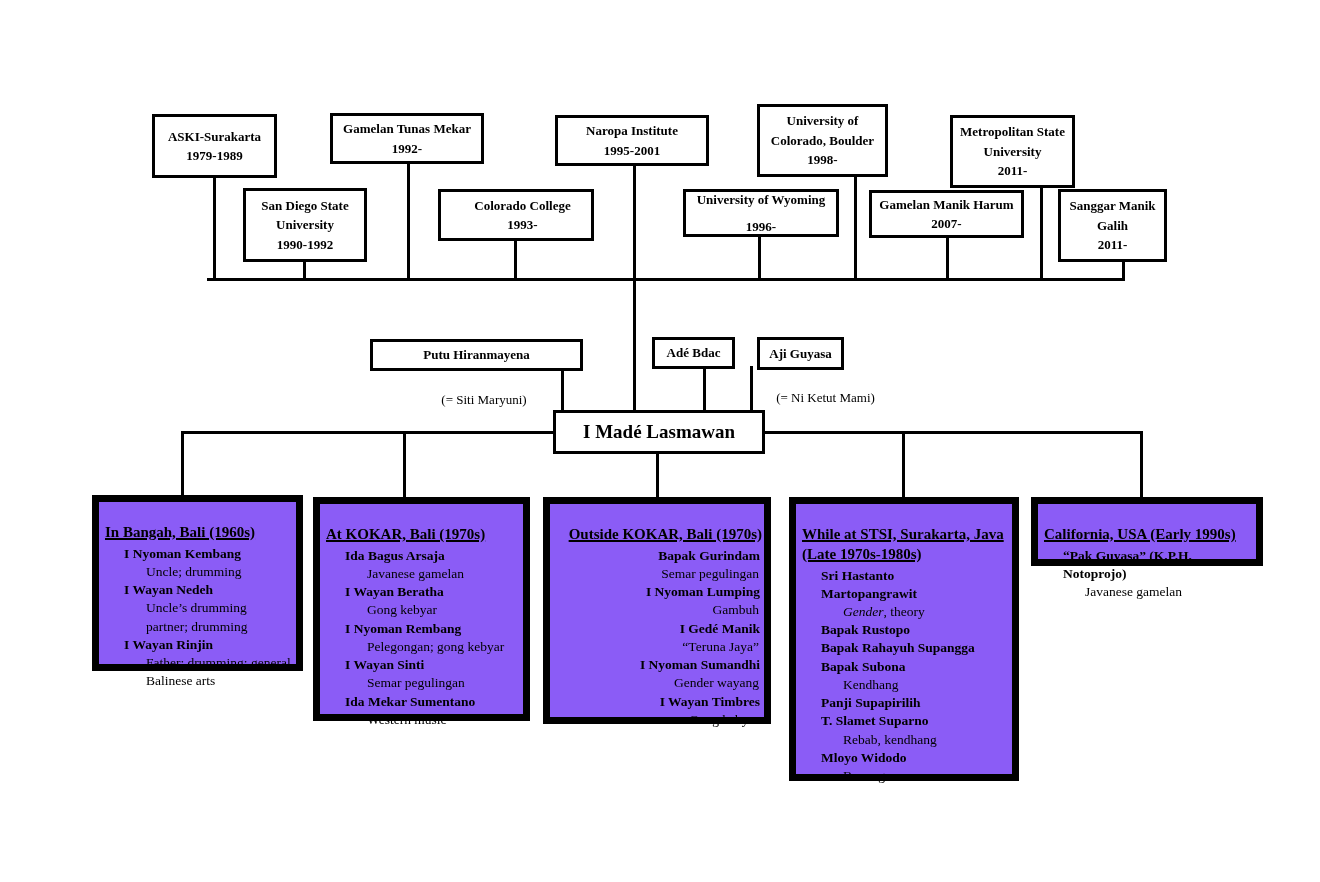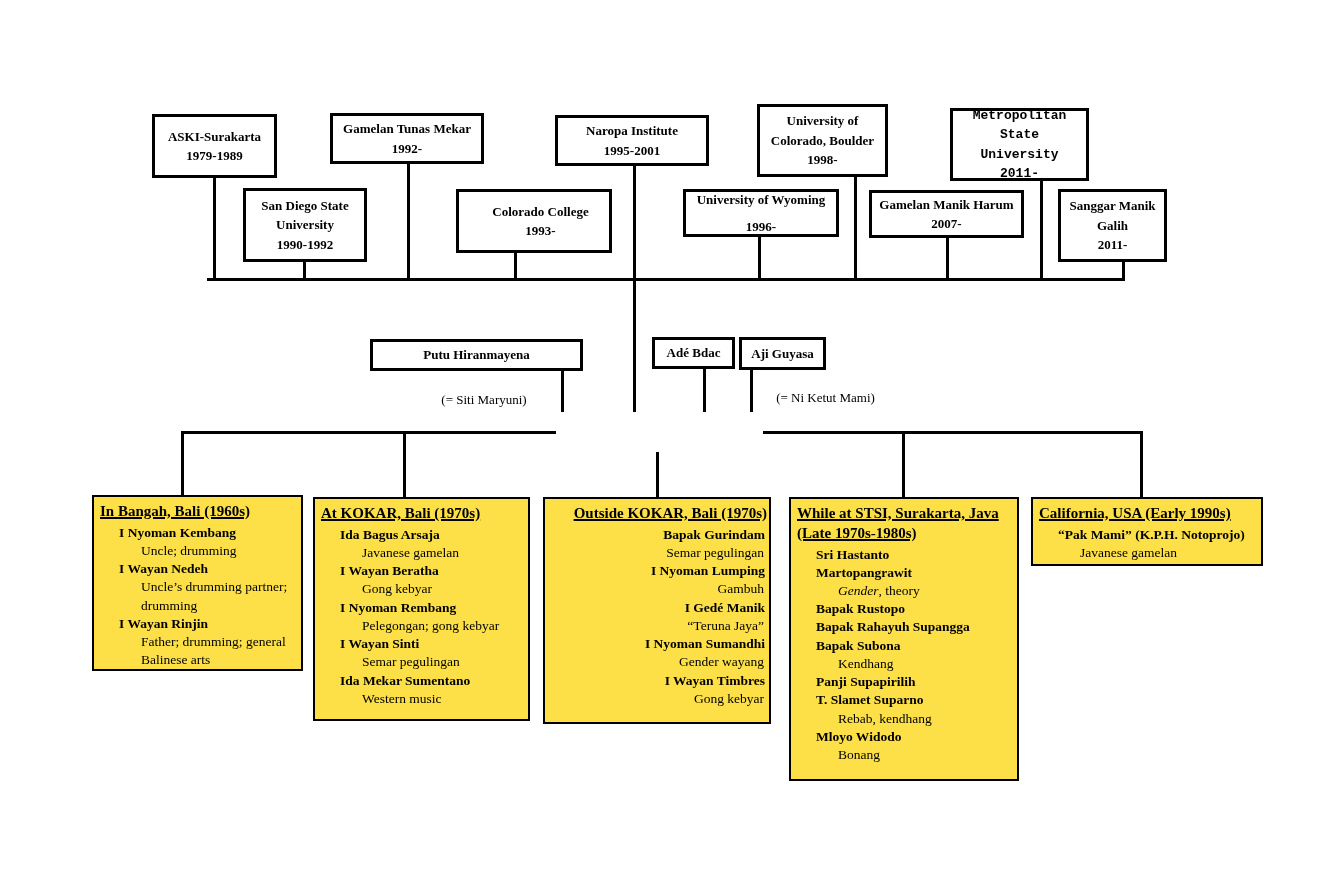--- a/index.html
+++ b/index.html
@@ -56,23 +56,23 @@
   }
   .note {
     position: absolute;
     font-size: 13px;
     text-align: center;
     z-index: 2;
   }
   .group {
     position: absolute;
     box-sizing: border-box;
-    border: 2px solid #000000;
-    background: #fde047;
-    padding-top: 4px;
+    border: 7px solid #000000;
+    background: #8b5cf6;
+    padding-top: 20px;
     z-index: 2;
   }
   .group .hdr {
     font-weight: bold;
     font-size: 15px;
     text-decoration: underline;
     text-decoration-thickness: 1.5px;
     margin: 1px 2px 2px 6px;
     line-height: 1.32;
   }
@@ -134,31 +134,31 @@
       </div>
       <div class="inst" style="left: 555px; top: 115px; width: 154px; height: 51px;">
         <div>Naropa Institute</div>
         <div>1995-2001</div>
       </div>
       <div class="inst" style="left: 757px; top: 104px; width: 131px; height: 73px;">
         <div>University of</div>
         <div>Colorado, Boulder</div>
         <div>1998-</div>
       </div>
-      <div class="inst" style="left: 950px; top: 108px; width: 139px; height: 73px; font-family: Liberation Mono, monospace;">
+      <div class="inst" style="left: 950px; top: 115px; width: 125px; height: 73px;">
         <div>Metropolitan State</div>
         <div>University</div>
         <div>2011-</div>
       </div>
       <div class="inst" style="left: 243px; top: 188px; width: 124px; height: 74px;">
         <div>San Diego State</div>
         <div>University</div>
         <div>1990-1992</div>
       </div>
-      <div class="inst" style="left: 456px; top: 189px; width: 156px; height: 64px; padding-left: 13px;">
+      <div class="inst" style="left: 438px; top: 189px; width: 156px; height: 52px; padding-left: 13px;">
         <div>Colorado College</div>
         <div>1993-</div>
       </div>
       <div class="inst" style="left: 683px; top: 189px; width: 156px; height: 48px; gap: 8px;">
         <div>University of Wyoming</div>
         <div>1996-</div>
       </div>
       <div class="inst" style="left: 869px; top: 190px; width: 155px; height: 48px;">
         <div>Gamelan Manik Harum</div>
         <div>2007-</div>
@@ -169,27 +169,30 @@
         <div>2011-</div>
       </div>
     </div>
 
   <div class="pbox" style="left:370px;top:339px;width:213px;height:32px;">
     <span>Putu Hiranmayena</span>
   </div>
   <div class="pbox" style="left:652px;top:337px;width:83px;height:32px;">
     <span>Adé Bdac</span>
   </div>
-  <div class="pbox" style="left:739px;top:337px;width:87px;height:33px;">
+  <div class="pbox" style="left:757px;top:337px;width:87px;height:33px;">
     <span>Aji Guyasa</span>
   </div>
 
   <div class="note" style="left:399px;top:392px;width:170px;">(= Siti Maryuni)</div>
   <div class="note" style="left:758px;top:390px;width:135px;">(= Ni Ketut Mami)</div>
 
+  <div class="center-box" style="left:553px;top:410px;width:212px;height:44px;">
+    <span>I Madé Lasmawan</span>
+  </div>
 
   <div id="groups">
       <div class="group" style="left: 92px; top: 495px; width: 211px; height: 176px;">
         <div class="hdr">In Bangah, Bali (1960s)</div>
         <div class="nm">I Nyoman Kembang</div>
         <div class="ds"><span>Uncle; drumming</span></div>
         <div class="nm">I Wayan Nedeh</div>
         <div class="ds"><span>Uncle’s drumming partner; drumming</span></div>
         <div class="nm">I Wayan Rinjin</div>
         <div class="ds"><span>Father; drumming; general Balinese arts</span></div>
@@ -230,18 +233,18 @@
         <div class="nm">Bapak Subona</div>
         <div class="ds"><span>Kendhang</span></div>
         <div class="nm">Panji Supapirilih</div>
         <div class="nm">T. Slamet Suparno</div>
         <div class="ds"><span>Rebab, kendhang</span></div>
         <div class="nm">Mloyo Widodo</div>
         <div class="ds"><span>Bonang</span></div>
       </div>
       <div class="group" style="left: 1031px; top: 497px; width: 232px; height: 69px;">
         <div class="hdr">California, USA (Early 1990s)</div>
-        <div class="nm">“Pak Mami” (K.P.H. Notoprojo)</div>
+        <div class="nm">“Pak Guyasa” (K.P.H. Notoprojo)</div>
         <div class="ds"><span>Javanese gamelan</span></div>
       </div>
     </div>
 
 </div>
 
 </body></html>

